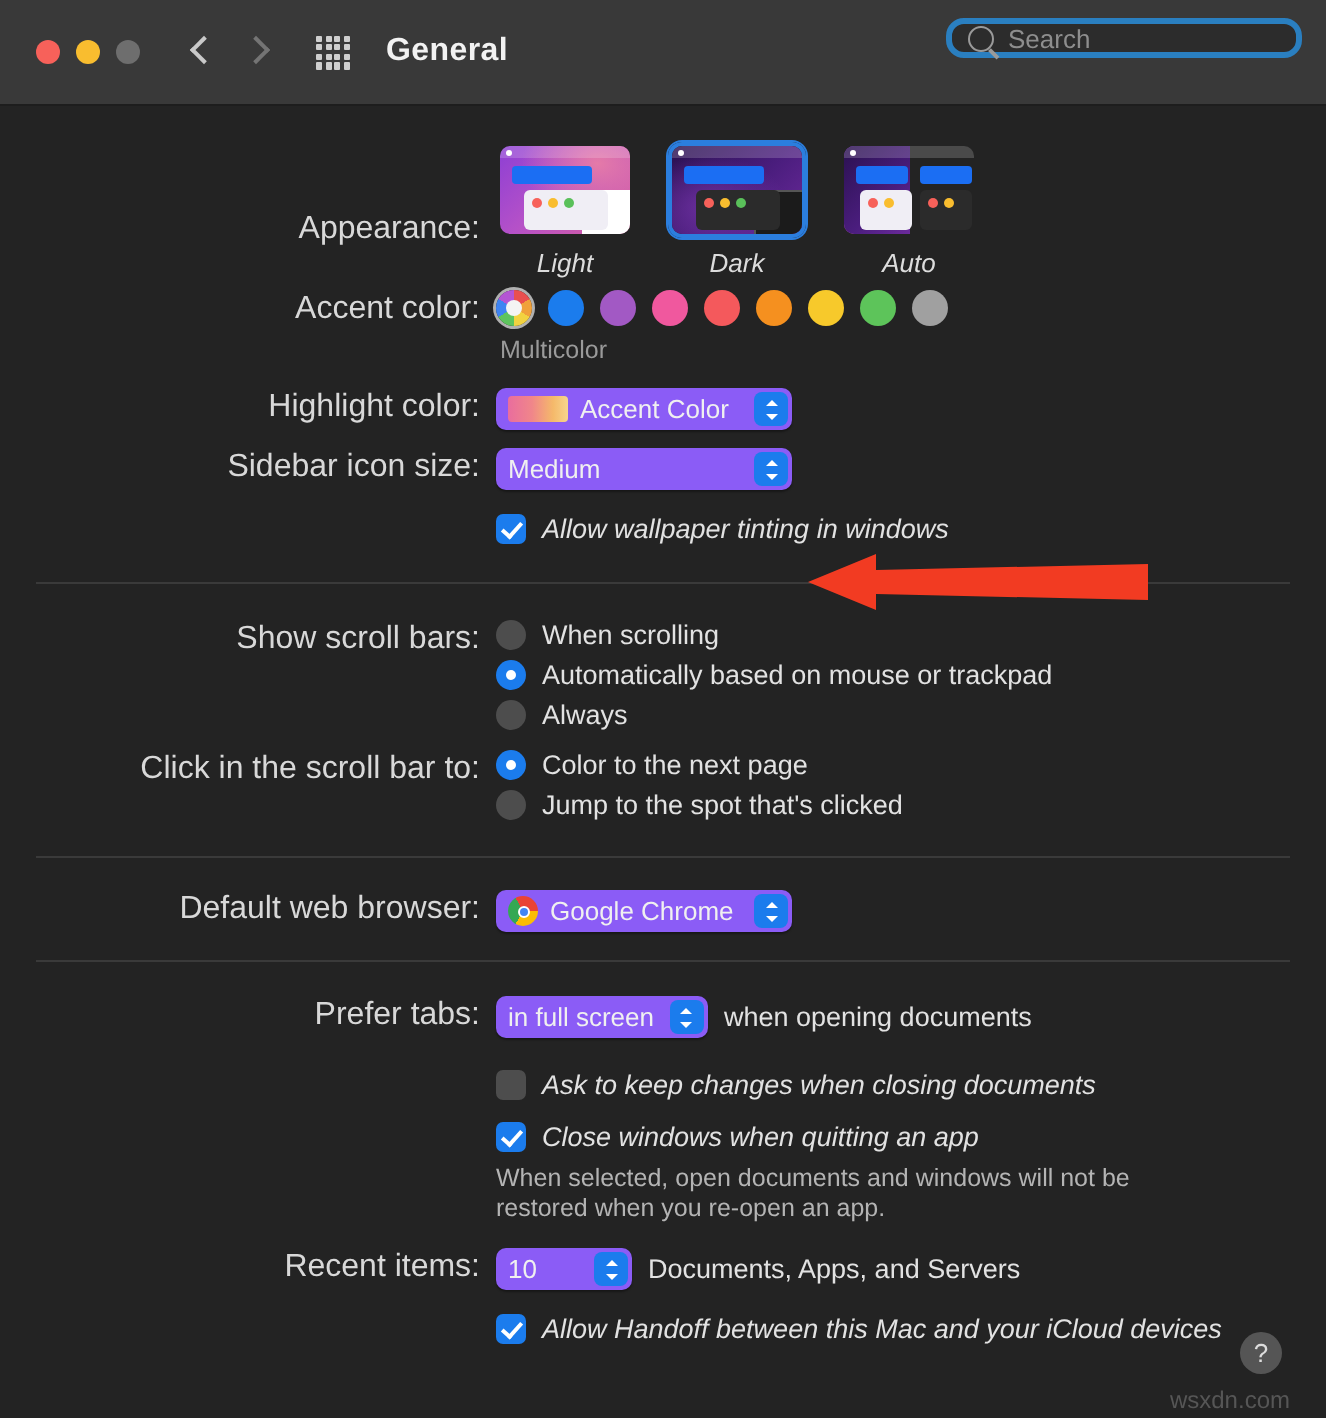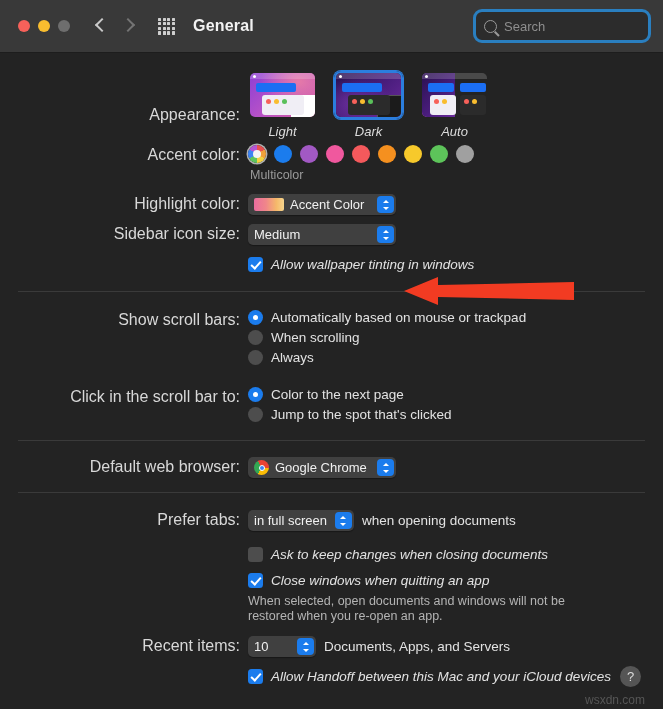--- a/index.html
+++ b/index.html
@@ -55,21 +55,21 @@
   }
   .gridicon i { display: block; background: #cfcfcf; border-radius: 0.5px; }
   .wtitle {
     margin-left: 18px;
     color: #f2f2f2;
     font-size: 16px; font-weight: bold;
     letter-spacing: .2px;
   }
   .searchwrap {
     position: absolute; right: 12px; top: 9px;
-    width: 178px; height: 34px;
+    width: 178px; height: 20px;
     border-radius: 9px;
     border: 3px solid #2a7fc0;
     background: #2c2c2c;
     display: flex; align-items: center;
     padding: 0 8px;
   }
   .searchwrap .magn {
     width: 13px; height: 13px; border-radius: 50%;
     border: 1.6px solid #9a9a9a; position: relative;
     margin-right: 7px; flex: none;
@@ -175,21 +175,21 @@
     content: ""; position: absolute; inset: 5px;
     border-radius: 50%; background: #f4f4f4;
   }
   .sw.sel-ring { box-shadow: 0 0 0 1.5px #b0b0b0; }
   .multicolor-lbl { font-size: 12.5px; color: #9a9a9a; margin-top: 5px; margin-left: 2px; }
 
   
   .popup {
     display: inline-flex; align-items: center;
     height: 21px; border-radius: 5px;
-    background: #404040;
+    background: #8b5cf6;
     padding: 0 0 0 6px;
     color: #f0f0f0; font-size: 13px;
     box-shadow: 0 1px 1px rgba(0,0,0,.35);
     vertical-align: middle;
   }
   .popup .txt { padding-right: 8px; white-space: nowrap; }
   .popup .stepper {
     width: 17px; height: 17px; border-radius: 4px;
     background: #1b7ced; margin-right: 2px;
     position: relative; flex: none;
@@ -428,35 +428,35 @@
         </div>
       </div>
     </div>
 
     <div class="sep" style="margin-top:18px"></div>
 
     <div class="row" style="margin-top:18px">
       <div class="lbl">Show scroll bars:</div>
       <div class="ctl">
         <div class="radio-row">
+          <span class="radio off"></span>
+          <span class="radio-label">When scrolling</span>
+        </div>
+        <div class="radio-row">
           <span class="radio on"></span>
           <span class="radio-label">Automatically based on mouse or trackpad</span>
-        </div>
-        <div class="radio-row">
-          <span class="radio off"></span>
-          <span class="radio-label">When scrolling</span>
         </div>
         <div class="radio-row">
           <span class="radio off"></span>
           <span class="radio-label">Always</span>
         </div>
       </div>
     </div>
 
-    <div class="row" style="margin-top:17px">
+    <div class="row" style="margin-top:5px">
       <div class="lbl">Click in the scroll bar to:</div>
       <div class="ctl">
         <div class="radio-row">
           <span class="radio on"></span>
           <span class="radio-label">Color to the next page</span>
         </div>
         <div class="radio-row">
           <span class="radio off"></span>
           <span class="radio-label">Jump to the spot that's clicked</span>
         </div>

